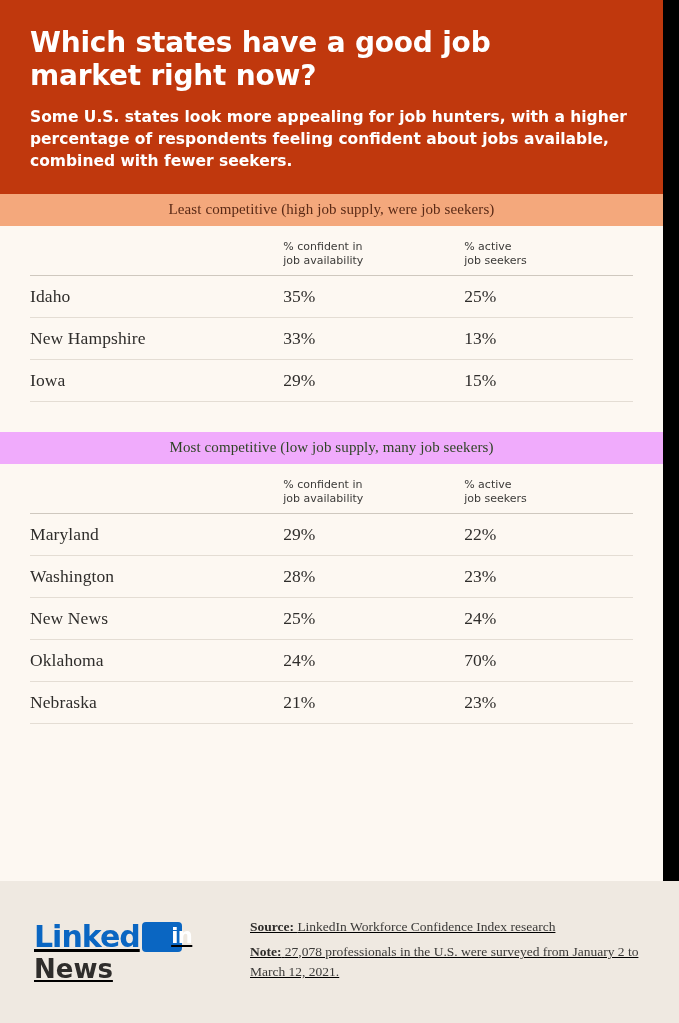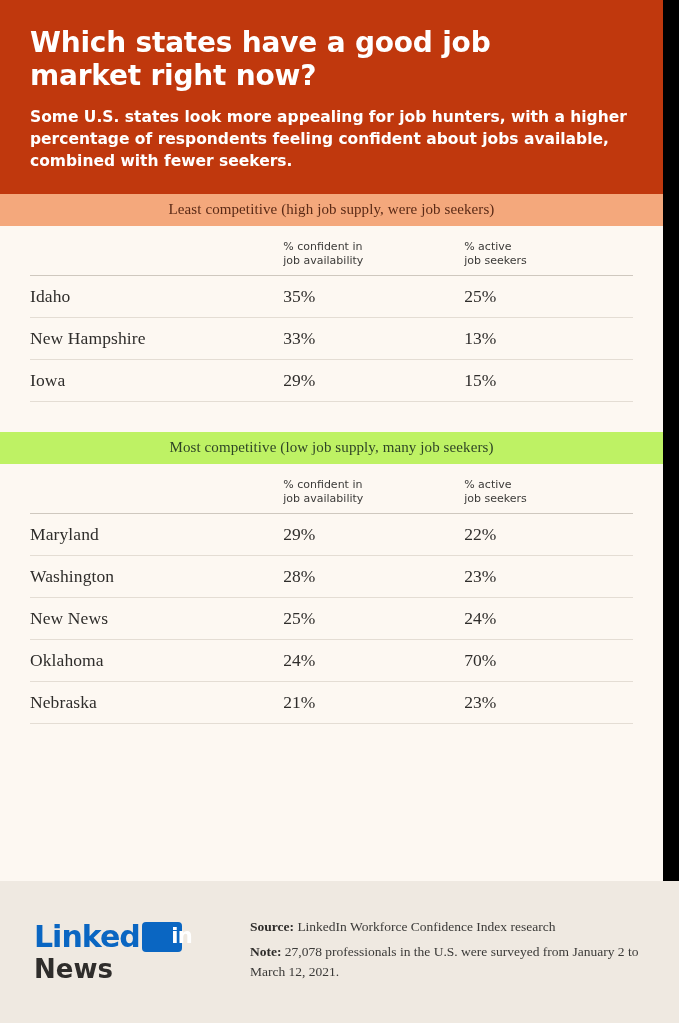--- a/index.html
+++ b/index.html
@@ -53,21 +53,21 @@
     font-family: "Liberation Serif", serif;
     font-size: 15px;
     padding: 7px 0 8px 0;
     letter-spacing: 0.1px;
   }
   .band-least {
     background: #f4a87c;
     color: #5b2a16;
   }
   .band-most {
-    background: #bef264;
+    background: #f0abfc;
     color: #2f4526;
   }
 
   
   .table-wrap {
     padding: 0 30px;
     box-sizing: border-box;
   }
   table.data {
     width: 100%;
@@ -119,20 +119,21 @@
   .footer {
     position: absolute;
     left: 0;
     bottom: 0;
     width: 679px;
     height: 142px;
     background: #efe9e1;
     box-sizing: border-box;
     display: flex;
     align-items: center;
+    text-decoration: underline;
   }
   .logo-block {
     width: 250px;
     padding-left: 34px;
     box-sizing: border-box;
   }
   .logo-line1 {
     display: flex;
     align-items: center;
     font-family: "DejaVu Sans", sans-serif;

